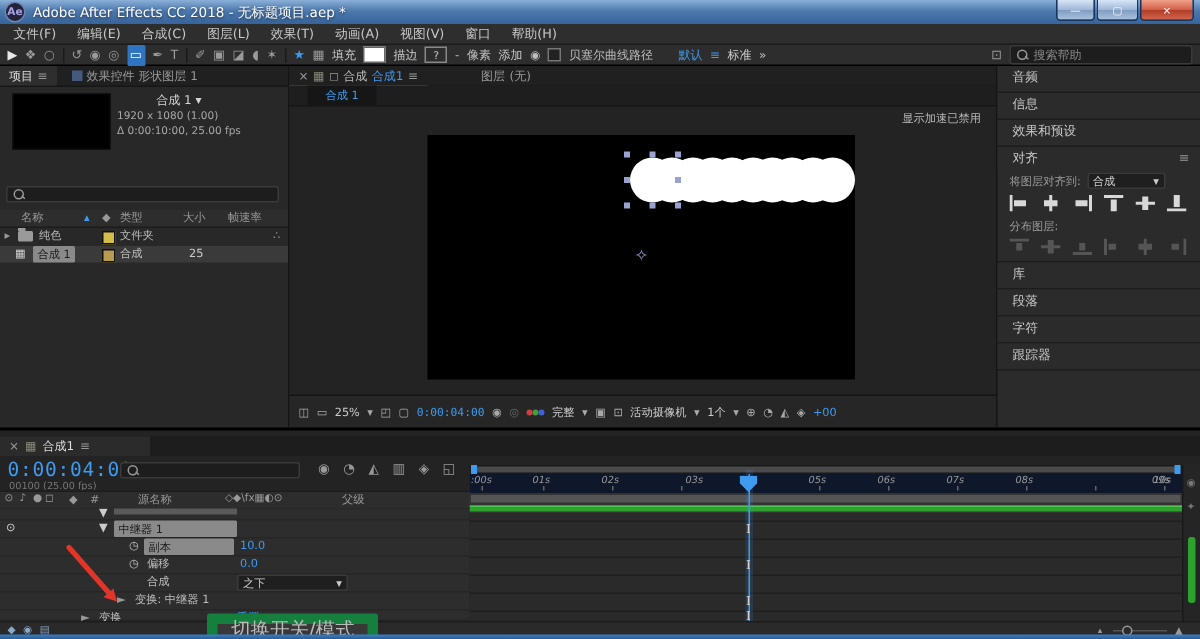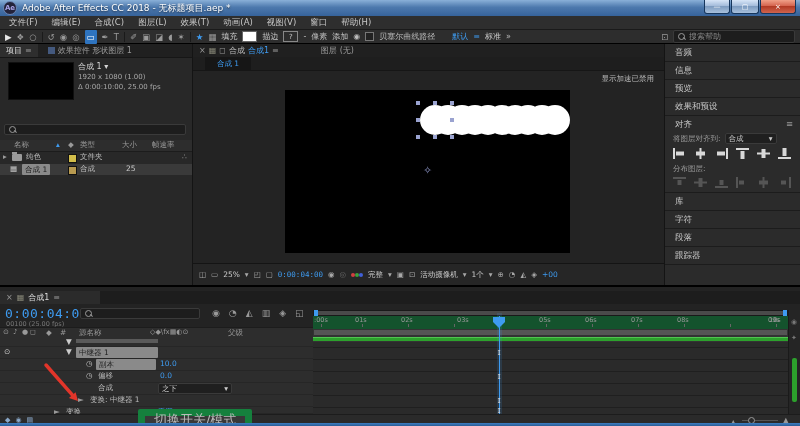--- a/index.html
+++ b/index.html
@@ -140,21 +140,21 @@
           <span>项目</span>
           <span class="graytxt">≡</span>
         </div>
         <div class="flex" style="gap:3px;margin-left:10px;">
           <span class="sqicon"></span>
           <span class="graytxt">效果控件 形状图层 1</span>
         </div>
       </div>
       <div class="abs" style="left:8px;top:18px;width:64px;height:36px;background:#000;border:1px solid #101010;"></div>
       <div class="abs" style="left:78px;top:18px;line-height:10px;">
-        <div style="color:#d5d5d5;">
+        <div style="color:#d5d5d5;text-align:center;">
           <span>合成 1</span>
           <span>▾</span>
         </div>
         <div style="font-size:7px;color:#a8a8a8;">1920 x 1080 (1.00)</div>
         <div style="font-size:7px;color:#a8a8a8;text-align:right;">
           <span>Δ</span>
           <span>0:00:10:00, 25.00 fps</span>
         </div>
       </div>
       <div class="searchbox abs" style="left:4px;top:80px;width:182px;box-sizing:border-box;">
@@ -250,21 +250,20 @@
         <span>◔</span>
         <span>◭</span>
         <span>◈</span>
         <span class="blue">+00</span>
       </div>
     </div>
 
     <div class="panel" style="left:664px;top:0;width:136px;height:241px;background:#2b2b2b;border-left:1px solid #141414;">
       <div class="sbhdr">音频</div>
       <div class="sbhdr">信息</div>
-      <div class="sbhdr">预览</div>
       <div class="sbhdr">效果和预设</div>
       <div class="sbhdr" style="border-bottom:none;">
         <span>对齐</span>
         <span class="abs graytxt" style="right:8px;top:0;">≡</span>
       </div>
       <div style="padding:0 8px 4px 8px;border-bottom:1px solid #1c1c1c;">
         <div class="flex" style="gap:4px;">
           <span style="font-size:7.5px;color:#9a9a9a;">将图层对齐到:</span>
           <span class="dd" style="width:52px;height:11px;">
             <span>合成</span>
@@ -319,22 +318,22 @@
               <rect x="5.5" y="0" width="2" height="11"></rect>
               <rect x="2" y="3.5" width="9" height="4"></rect>
             </svg>
           <svg class="ai off" width="13" height="11">
               <rect x="11" y="0" width="2" height="11"></rect>
               <rect x="3" y="3.5" width="5" height="4"></rect>
             </svg>
         </div>
       </div>
       <div class="sbhdr">库</div>
+      <div class="sbhdr">段落</div>
       <div class="sbhdr">字符</div>
-      <div class="sbhdr">段落</div>
       <div class="sbhdr">跟踪器</div>
     </div>
   </div>
 
   <div class="abs timeline">
 
     <div class="abs" style="left:0;top:4px;width:800px;height:13px;background:#1d1d1d;">
       <div class="flex" style="gap:4px;width:100px;height:13px;background:#2b2b2b;padding-left:6px;box-sizing:border-box;">
         <span class="graytxt">×</span>
         <span style="color:#8a8a7a">▦</span>
@@ -357,21 +356,21 @@
       <span>◱</span>
     </div>
 
     <div class="abs hdrrow" style="left:0;top:40px;width:313px;height:11px;border-top:1px solid #1c1c1c;">
       <span class="cell" style="left:3px;font-size:7px;">⊙</span>
       <span class="cell" style="left:13px;font-size:7px;">♪</span>
       <span class="cell" style="left:22px;font-size:7px;">●</span>
       <span class="cell" style="left:30px;font-size:7px;">◻</span>
       <span class="cell" style="left:46px;">◆</span>
       <span class="cell" style="left:60px;">#</span>
-      <span class="cell" style="left:79px;">源名称</span>
+      <span class="cell" style="left:92px;">源名称</span>
       <span class="cell" style="left:150px;font-size:7px;">◇◆\fx▦◐⊙</span>
       <span class="cell" style="left:228px;">父级</span>
     </div>
 
     <div class="tlrow" style="top:52px;height:8px;overflow:hidden;">
       <span class="cell" style="left:66px;top:-2px;color:#ccc;">▼</span>
       <div class="abs" style="left:76px;top:-6px;width:82px;height:10px;background:#5a5a5a;"></div>
     </div>
     <div class="tlrow" style="top:60px;">
       <span class="cell" style="left:4px;color:#ccc;">⊙</span>
@@ -411,21 +410,21 @@
     </svg>
 
     <div class="abs" style="left:313px;top:23px;width:487px;height:104px;background:#2a2a2a;overflow:hidden;">
 
       <div class="abs" style="left:0;top:0;width:475px;height:6px;background:#191919;">
         <div class="abs" style="left:1px;top:1px;width:473px;height:4px;background:#4a4a4a;"></div>
         <div class="abs" style="left:1px;top:0;width:4px;height:6px;background:#3e9bf0;"></div>
         <div class="abs" style="left:470px;top:0;width:4px;height:6px;background:#3e9bf0;"></div>
       </div>
 
-      <div class="abs" style="left:0;top:6px;width:475px;height:13px;background:#14532d;border-bottom:1px solid #1c1c1c;">
+      <div class="abs" style="left:0;top:6px;width:475px;height:13px;background:#0f172a;border-bottom:1px solid #1c1c1c;font-style:italic;">
         <span class="rlabel" style="left:1px;">:00s</span>
         <span class="rlabel" style="left:42px;">01s</span>
         <span class="rlabel" style="left:88px;">02s</span>
         <span class="rlabel" style="left:144px;">03s</span>
         <span class="rlabel" style="left:180px;">04s</span>
         <span class="rlabel" style="left:226px;">05s</span>
         <span class="rlabel" style="left:272px;">06s</span>
         <span class="rlabel" style="left:318px;">07s</span>
         <span class="rlabel" style="left:364px;">08s</span>
         <span class="rlabel" style="left:410px;margin-left:45px;">09s</span>

